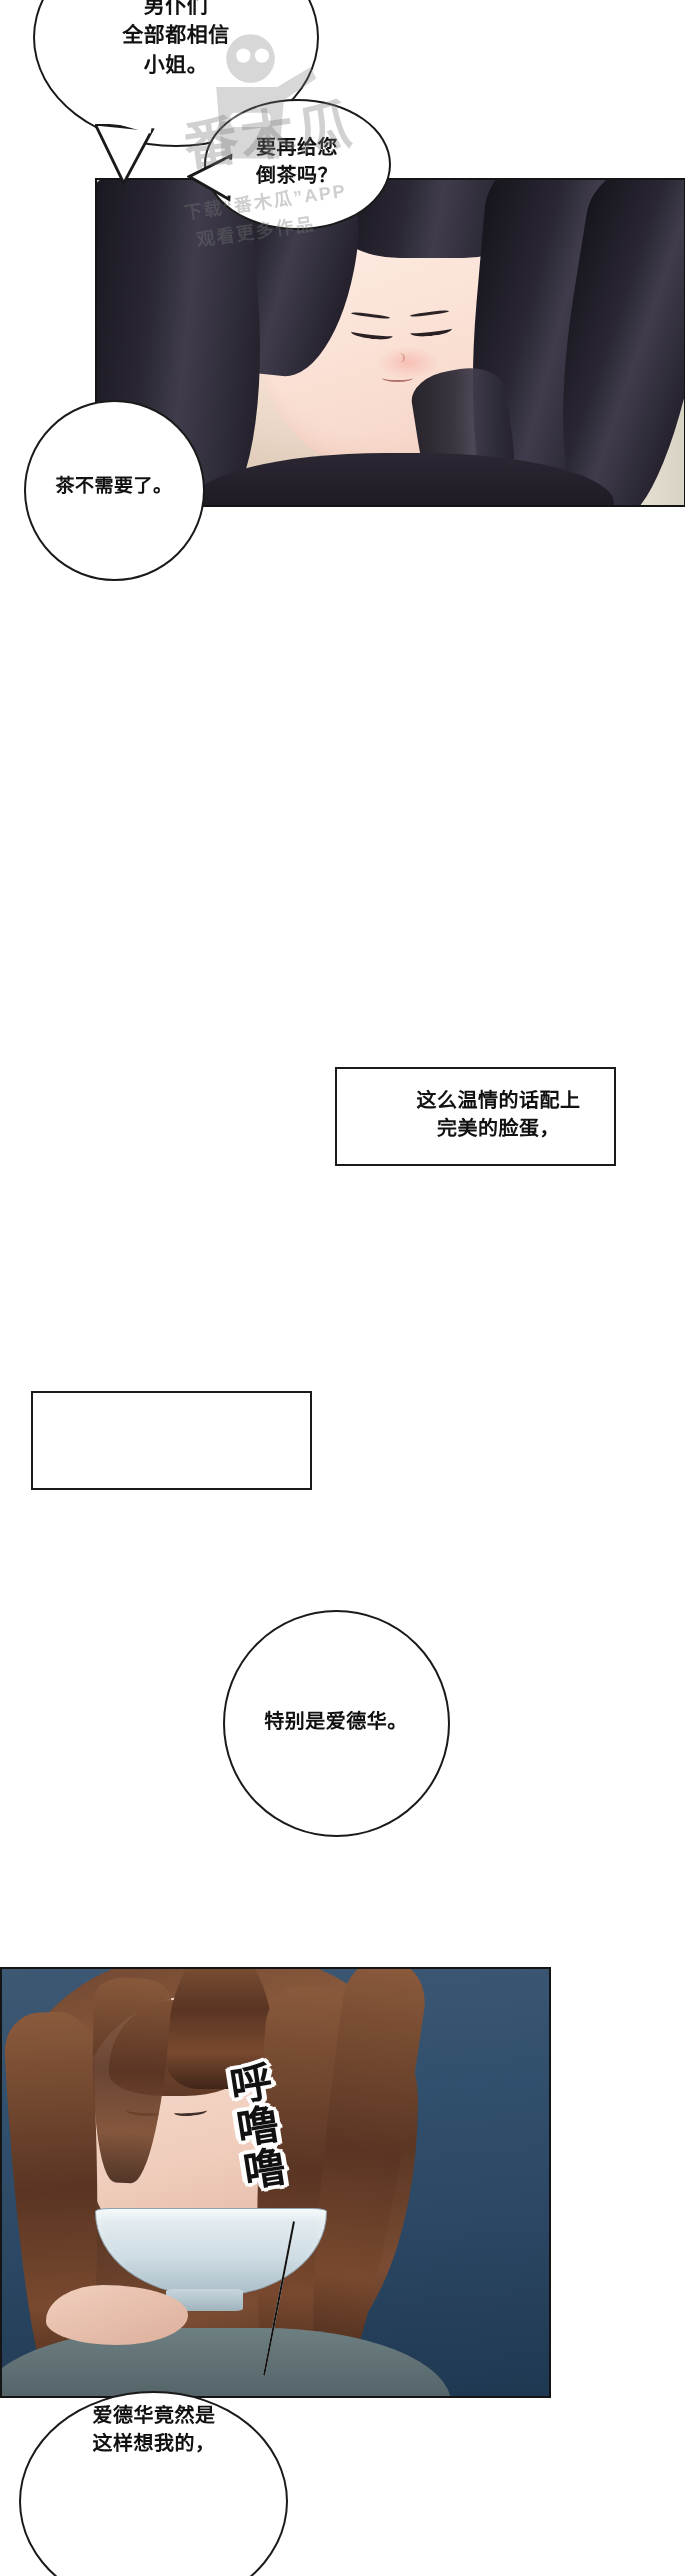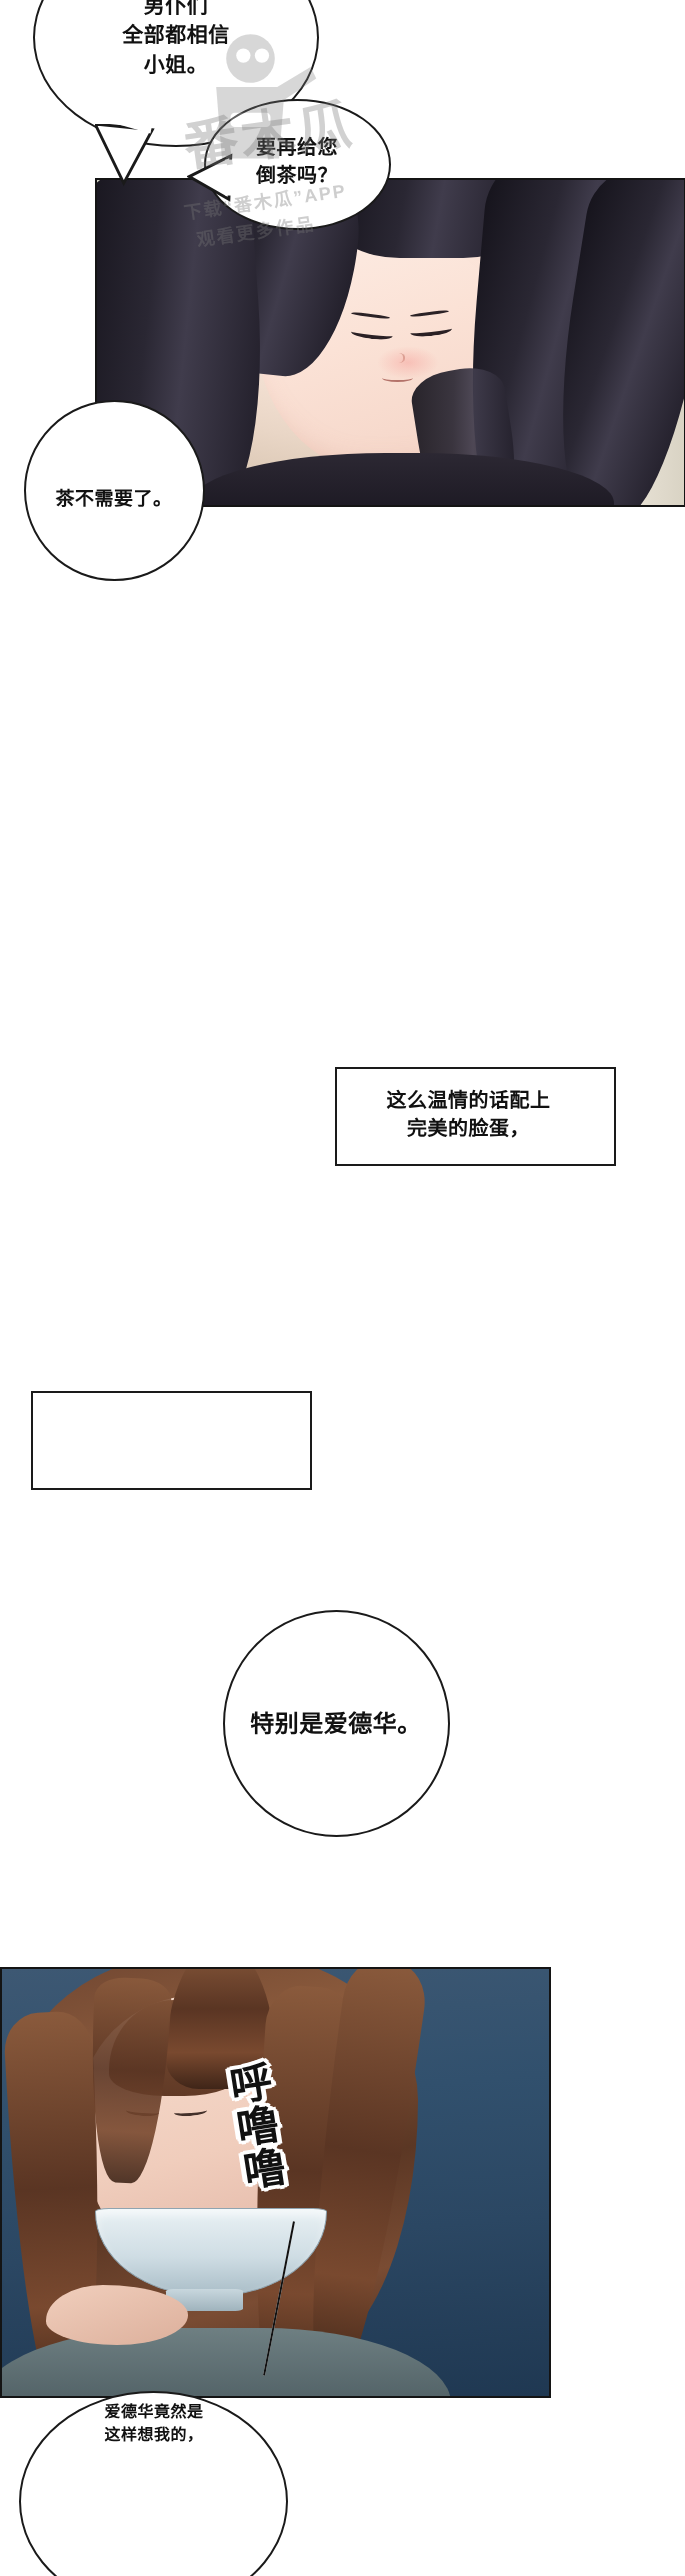--- a/index.html
+++ b/index.html
@@ -325,34 +325,34 @@
 
   <div class="bubble" style="left:204px; top:99px; width:187px; height:131px;"></div>
   <svg style="position:absolute; left:187px; top:152px; width:46px; height:53px; z-index:36;" viewBox="0 0 48 56">
     <polygon points="46,4 2,26 44,50" fill="#ffffff" stroke="#1a1a1a" stroke-width="3"></polygon>
     <polygon points="40,8 40,46 52,46 52,8" fill="#ffffff"></polygon>
   </svg>
   <div class="bubble-text" style="left:213px; top:133px; width:168px; font-size:20px;text-align:center;">要再给您
 倒茶吗？</div>
 
   <div class="bubble" style="left:24px; top:400px; width:181px; height:181px;"></div>
-  <div class="bubble-text" style="left:33px; top:473px; width:162px; font-size:19px;margin-top:13px;">茶不需要了。</div>
+  <div class="bubble-text" style="left:33px; top:473px; width:162px; font-size:19px;">茶不需要了。</div>
 
   <div class="narration" style="left:335px; top:1067px; width:281px; height:99px;"></div>
-  <div class="bubble-text" style="left:321px; top:1086px; width:295px; font-size:20px;">这么温情的话配上
+  <div class="bubble-text" style="left:351px; top:1086px; width:295px; font-size:20px;">这么温情的话配上
 完美的脸蛋，</div>
 
   <div class="narration" style="left:31px; top:1391px; width:281px; height:99px;"></div>
 
   <div class="bubble" style="left:223px; top:1610px; width:227px; height:227px;"></div>
-  <div class="bubble-text" style="left:232px; top:1707px; width:208px; font-size:24px;">特别是爱德华。</div>
+  <div class="bubble-text" style="left:232px; top:1707px; width:208px; font-size:20px;">特别是爱德华。</div>
 
   <div class="sfx-line" style="left:278px; top:2220px; height:157px; transform:rotate(11deg);"></div>
   <div class="sfx" style="left:225px; top:2063px; width:67px;">呼
 噜
 噜</div>
 
   <div class="bubble" style="left:19px; top:2391px; width:269px; height:221px;"></div>
-  <div class="bubble-text" style="left:29px; top:2401px; width:250px; font-size:16px;">爱德华竟然是
+  <div class="bubble-text" style="left:29px; top:2401px; width:250px; font-size:20px;">爱德华竟然是
 这样想我的，</div>
 
 </div>
 
 
 </body></html>

